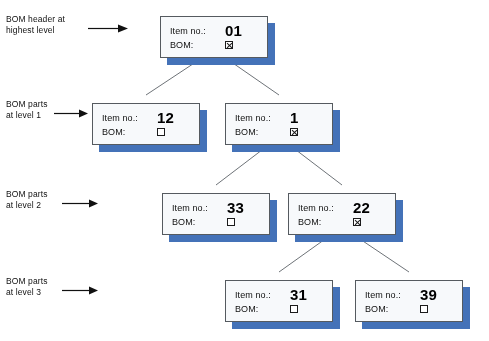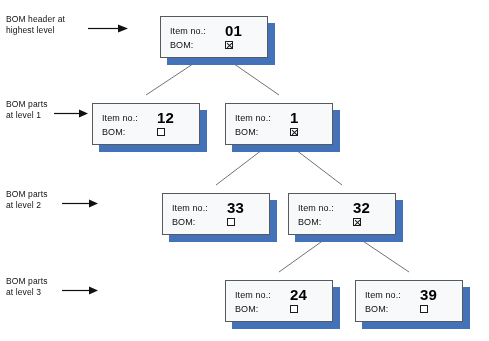--- a/index.html
+++ b/index.html
@@ -212,35 +212,35 @@
         <span class="cbox"></span>
       </div>
     </div>
   </div>
 
   <div class="node" style="left:288px; top:185px;">
     <div class="shadow"></div>
     <div class="card">
       <div class="row">
         <span class="lbl">Item no.:</span>
-        <span class="val">32</span>
+        <span class="val">22</span>
       </div>
       <div class="row">
         <span class="lbl">BOM:</span>
         <span class="cbox checked"></span>
       </div>
     </div>
   </div>
 
   <div class="node" style="left:225px; top:272px;">
     <div class="shadow"></div>
     <div class="card">
       <div class="row">
         <span class="lbl">Item no.:</span>
-        <span class="val">24</span>
+        <span class="val">31</span>
       </div>
       <div class="row">
         <span class="lbl">BOM:</span>
         <span class="cbox"></span>
       </div>
     </div>
   </div>
 
   <div class="node" style="left:355px; top:272px;">
     <div class="shadow"></div>

